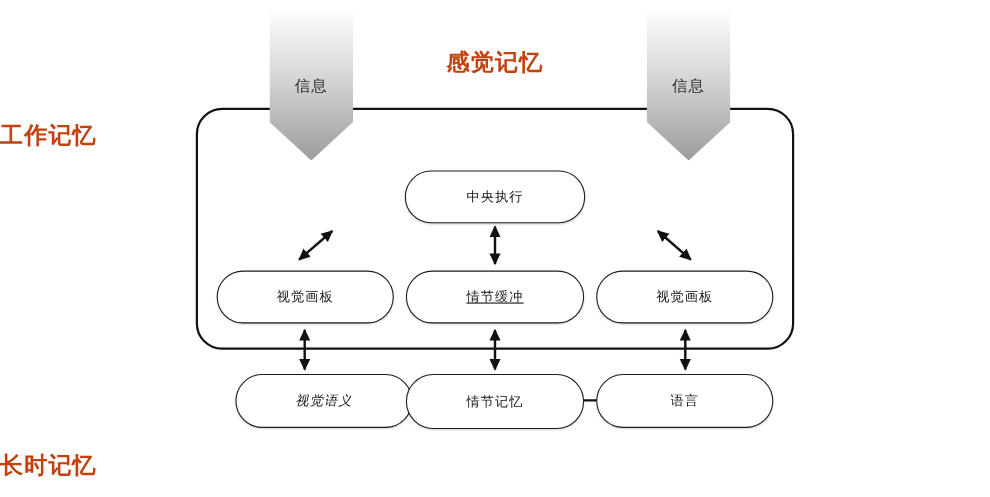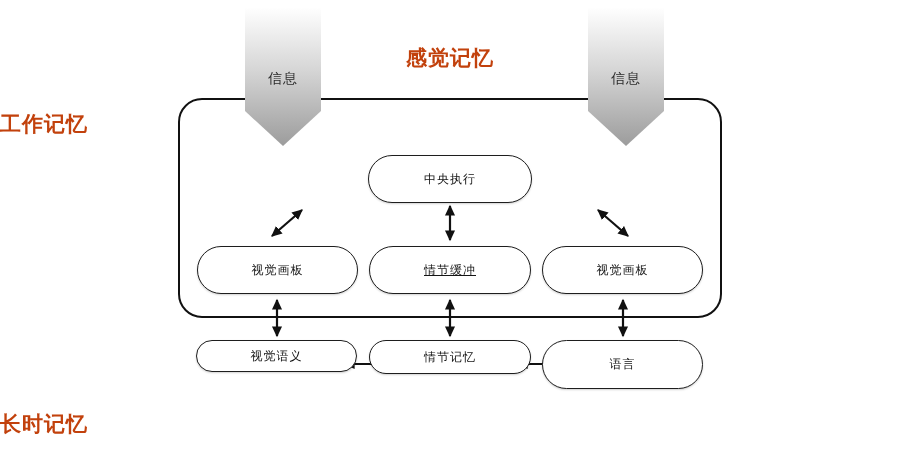--- a/index.html
+++ b/index.html
@@ -86,22 +86,22 @@
 
   
   #node-central-executive { left: 368px; top: 155px; width: 164px; height: 48px; }
 
   
   #node-sketchpad      { left: 197px; top: 246px; width: 161px; height: 48px; }
   #node-episodic-buffer{ left: 369px; top: 246px; width: 162px; height: 48px; text-decoration: underline; }
   #node-phono-loop     { left: 542px; top: 246px; width: 161px; height: 48px; }
 
   
-  #node-visual-semantics { left: 196px; top: 340px; width: 161px; height: 32px; }
-  #node-episodic-memory  { left: 369px; top: 340px; width: 162px; height: 34px; }
+  #node-visual-semantics { left: 214px; top: 340px; width: 161px; height: 49px; font-style: italic; }
+  #node-episodic-memory  { left: 369px; top: 340px; width: 162px; height: 50px; }
   #node-language         { left: 542px; top: 340px; width: 161px; height: 49px; }
 
   
   #connectors {
     position: absolute;
     left: 0;
     top: 0;
     width: 900px;
     height: 452px;
     pointer-events: none;

